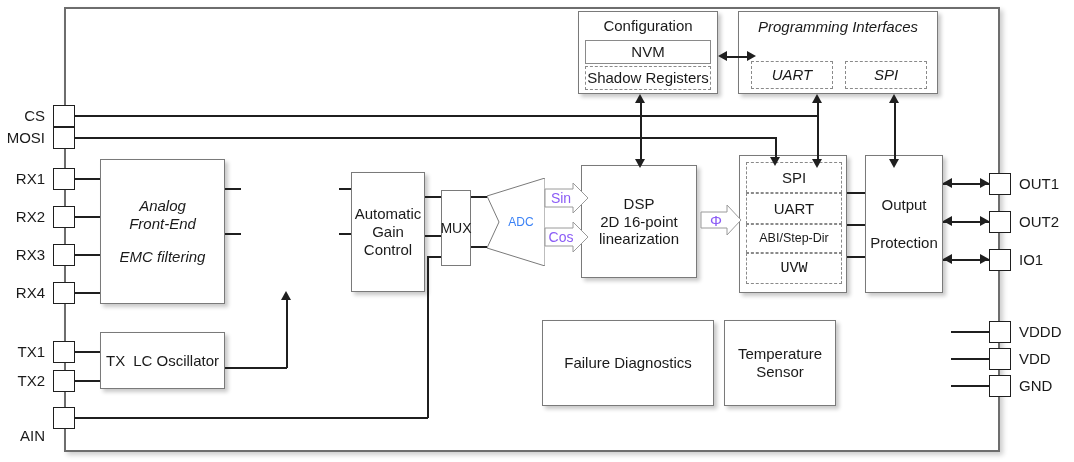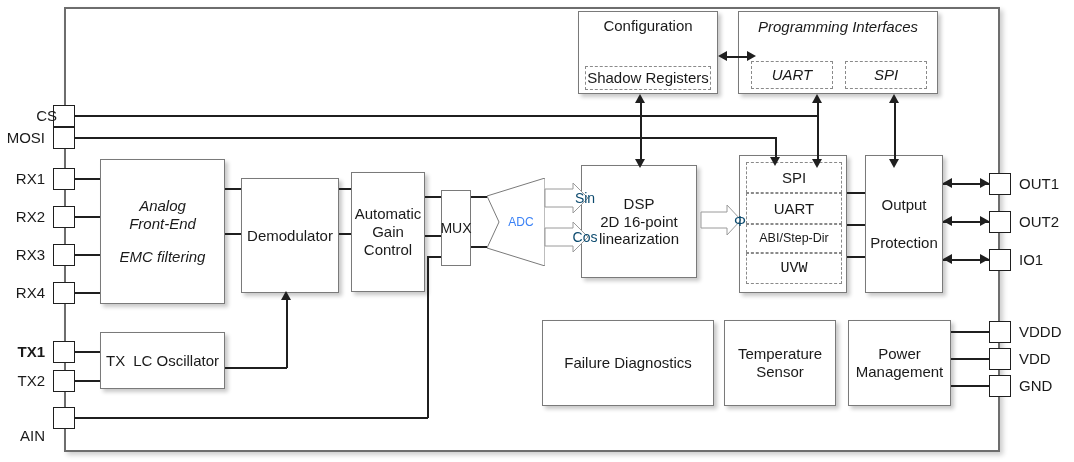--- a/index.html
+++ b/index.html
@@ -65,59 +65,59 @@
     font-size:15px;color:#1a1a1a;box-sizing:border-box;
   }
   .subtitle{
     position:absolute;font-size:15px;color:#1a1a1a;width:100%;text-align:center;
   }
 
   
   .fatarrow{position:absolute;z-index:4;}
   .fatarrow svg{display:block;overflow:visible;}
   .fatlbl{
-    position:absolute;font-size:14px;color:#0c4a6e;z-index:5;
-    display:flex;align-items:center;justify-content:center;margin-left:24px;
+    position:absolute;font-size:14px;color:#8b5cf6;z-index:5;
+    display:flex;align-items:center;justify-content:center;
   }
 
   
   .adc{position:absolute;z-index:3;}
   .adc .adclbl{
     position:absolute;inset:0;display:flex;align-items:center;justify-content:center;
     font-size:12px;color:#3b82f6;padding-left:10px;box-sizing:border-box;
   }
   .small{font-size:12.5px;}
 </style>
 </head>
 <body>
 
 <div id="stage">
 
   <div id="chip"></div>
 
   <div class="pad" style="left:53px;top:105px;"></div>
-  <div class="pinlbl left" style="left:12px;top:107px;width:45px;">CS</div>
+  <div class="pinlbl left" style="left:0px;top:107px;width:45px;">CS</div>
 
   <div class="pad" style="left:53px;top:127px;"></div>
   <div class="pinlbl left" style="left:0px;top:129px;width:45px;">MOSI</div>
 
   <div class="pad" style="left:53px;top:168px;"></div>
   <div class="pinlbl left" style="left:0px;top:170px;width:45px;">RX1</div>
 
   <div class="pad" style="left:53px;top:206px;"></div>
   <div class="pinlbl left" style="left:0px;top:208px;width:45px;">RX2</div>
 
   <div class="pad" style="left:53px;top:244px;"></div>
   <div class="pinlbl left" style="left:0px;top:246px;width:45px;">RX3</div>
 
   <div class="pad" style="left:53px;top:282px;"></div>
   <div class="pinlbl left" style="left:0px;top:284px;width:45px;">RX4</div>
 
   <div class="pad" style="left:53px;top:341px;"></div>
-  <div class="pinlbl left" style="left:0px;top:343px;width:45px;font-weight:bold;">TX1</div>
+  <div class="pinlbl left" style="left:0px;top:343px;width:45px;">TX1</div>
 
   <div class="pad" style="left:53px;top:370px;"></div>
   <div class="pinlbl left" style="left:0px;top:372px;width:45px;">TX2</div>
 
   <div class="pad" style="left:53px;top:407px;"></div>
   <div class="pinlbl left" style="left:0px;top:427px;width:45px;">AIN</div>
 
   <div class="pad" style="left:989px;top:173px;"></div>
   <div class="pinlbl" style="left:1019px;top:175px;">OUT1</div>
 
@@ -157,23 +157,20 @@
 
   <div class="blk" style="left:100px;top:159px;width:125px;height:145px;flex-direction:column;justify-content:center;font-style:italic;">
     <span class="lbl">Analog</span>
     <span class="lbl">Front-End</span>
     <span class="lbl" style="margin-top:16px;">EMC filtering</span>
   </div>
 
   <div class="w wh" style="left:225px;top:188px;width:16px;"></div>
   <div class="w wh" style="left:225px;top:233px;width:16px;"></div>
 
-  <div class="blk" style="left:241px;top:178px;width:98px;height:115px;">
-    <span class="lbl">Demodulator</span>
-  </div>
 
   <div class="w wh" style="left:339px;top:188px;width:12px;"></div>
   <div class="w wh" style="left:339px;top:233px;width:12px;"></div>
 
   <div class="blk" style="left:351px;top:172px;width:74px;height:120px;flex-direction:column;">
     <span class="lbl">Automatic</span>
     <span class="lbl">Gain</span>
     <span class="lbl">Control</span>
   </div>
 
@@ -225,20 +222,21 @@
     <span class="lbl">TX</span>
     <span class="lbl">LC Oscillator</span>
   </div>
 
   <div class="w wh" style="left:225px;top:367px;width:62px;"></div>
   <div class="w wv" style="left:286px;top:300px;height:68px;"></div>
   <div class="ar u" style="left:281px;top:291px;"></div>
 
   <div class="blk" style="left:578px;top:11px;width:140px;height:83px;display:block;">
     <div class="subtitle" style="left:0;top:5px;">Configuration</div>
+    <div class="solidsub" style="left:6px;top:28px;width:126px;height:24px;">NVM</div>
     <div class="dash" style="left:6px;top:54px;width:126px;height:24px;">Shadow Registers</div>
   </div>
 
   <div class="w wh" style="left:727px;top:56px;width:20px;"></div>
   <div class="ar l" style="left:718px;top:51px;"></div>
   <div class="ar r" style="left:747px;top:51px;"></div>
 
   <div class="blk" style="left:738px;top:11px;width:200px;height:83px;display:block;font-style:italic;">
     <div class="subtitle" style="left:0;top:6px;">Programming Interfaces</div>
     <div class="dash" style="left:12px;top:49px;width:82px;height:28px;">UART</div>
@@ -287,22 +285,18 @@
 
   <div class="blk" style="left:542px;top:320px;width:172px;height:86px;">
     <span class="lbl">Failure Diagnostics</span>
   </div>
 
   <div class="blk" style="left:724px;top:320px;width:112px;height:86px;flex-direction:column;">
     <span class="lbl">Temperature</span>
     <span class="lbl">Sensor</span>
   </div>
 
-  <div class="blk" style="left:848px;top:320px;width:103px;height:86px;flex-direction:column;">
-    <span class="lbl">Power</span>
-    <span class="lbl">Management</span>
-  </div>
 
   <div class="w wh" style="left:951px;top:331px;width:38px;"></div>
   <div class="w wh" style="left:951px;top:358px;width:38px;"></div>
   <div class="w wh" style="left:951px;top:385px;width:38px;"></div>
 
 </div>
 
 </body></html>

